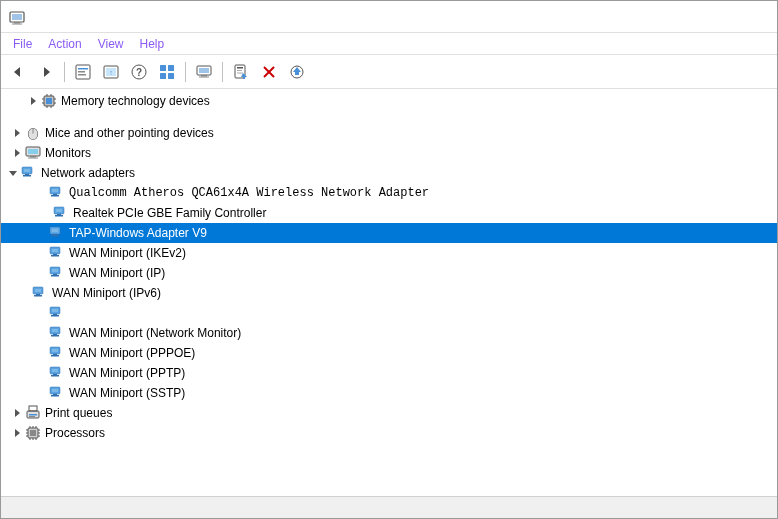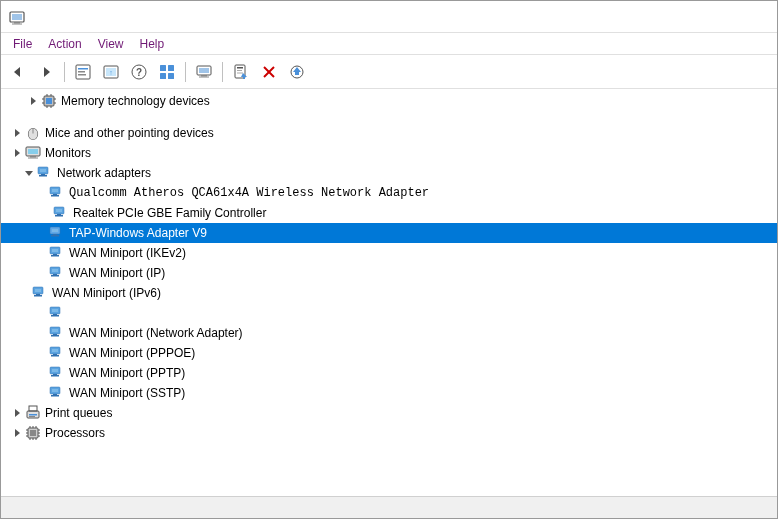--- a/index.html
+++ b/index.html
@@ -64,21 +64,21 @@
       display: flex;
       align-items: center;
       padding: 0 4px;
       background: #fff;
       border-bottom: 1px solid #e0e0e0;
     }
     .menu-item {
       padding: 2px 8px;
       cursor: pointer;
       font-size: 12px;
-      color: #701a75;
+      color: #8b5cf6;
       height: 100%;
       display: flex;
       align-items: center;
     }
 
     
     .toolbar {
       height: 34px;
       display: flex;
       align-items: center;
@@ -338,21 +338,21 @@
           <span class="item-icon">
             <svg width="16" height="16" viewBox="0 0 16 16">
     <rect x="1" y="2" width="14" height="9" rx="1" fill="#e0e0e0" stroke="#555" stroke-width="1"></rect>
     <rect x="3" y="4" width="10" height="5" fill="#87ceeb"></rect>
     <rect x="5" y="11" width="6" height="1.5" fill="#888"></rect>
     <rect x="3" y="12.5" width="10" height="1" fill="#888"></rect>
   </svg>
           </span>
           <span class="item-label">Monitors</span>
         </div>
-        <div class="tree-item" style="padding-left: 4px; margin-left: 16px;">
+        <div class="tree-item" style="padding-left: 4px;">
           <span class="expand-btn">
             <svg width="10" height="10" viewBox="0 0 10 10">
               <polygon points="1,3 9,3 5,8" fill="#555"></polygon>
             </svg>
           </span>
           <span class="item-icon">
             <svg width="16" height="16" viewBox="0 0 16 16">
     <rect x="1" y="2" width="10" height="7" rx="1" fill="#5ba3e0" stroke="#3070b0" stroke-width="0.5"></rect>
     <rect x="3" y="4" width="6" height="3" fill="#7ab8e8"></rect>
     <rect x="4" y="9" width="4" height="1" fill="#3070b0"></rect>
@@ -447,21 +447,21 @@
         <div class="tree-item" style="padding-left: 32px;">
           <span class="expand-btn empty"> </span>
           <span class="item-icon">
             <svg width="16" height="16" viewBox="0 0 16 16">
     <rect x="1" y="2" width="10" height="7" rx="1" fill="#5ba3e0" stroke="#3070b0" stroke-width="0.5"></rect>
     <rect x="3" y="4" width="6" height="3" fill="#7ab8e8"></rect>
     <rect x="4" y="9" width="4" height="1" fill="#3070b0"></rect>
     <rect x="2" y="10" width="8" height="1.5" fill="#3070b0"></rect>
   </svg>
           </span>
-          <span class="item-label">WAN Miniport (Network Adapter)</span>
+          <span class="item-label">WAN Miniport (Network Monitor)</span>
         </div>
         <div class="tree-item" style="padding-left: 32px;">
           <span class="expand-btn empty"> </span>
           <span class="item-icon">
             <svg width="16" height="16" viewBox="0 0 16 16">
     <rect x="1" y="2" width="10" height="7" rx="1" fill="#5ba3e0" stroke="#3070b0" stroke-width="0.5"></rect>
     <rect x="3" y="4" width="6" height="3" fill="#7ab8e8"></rect>
     <rect x="4" y="9" width="4" height="1" fill="#3070b0"></rect>
     <rect x="2" y="10" width="8" height="1.5" fill="#3070b0"></rect>
   </svg>

